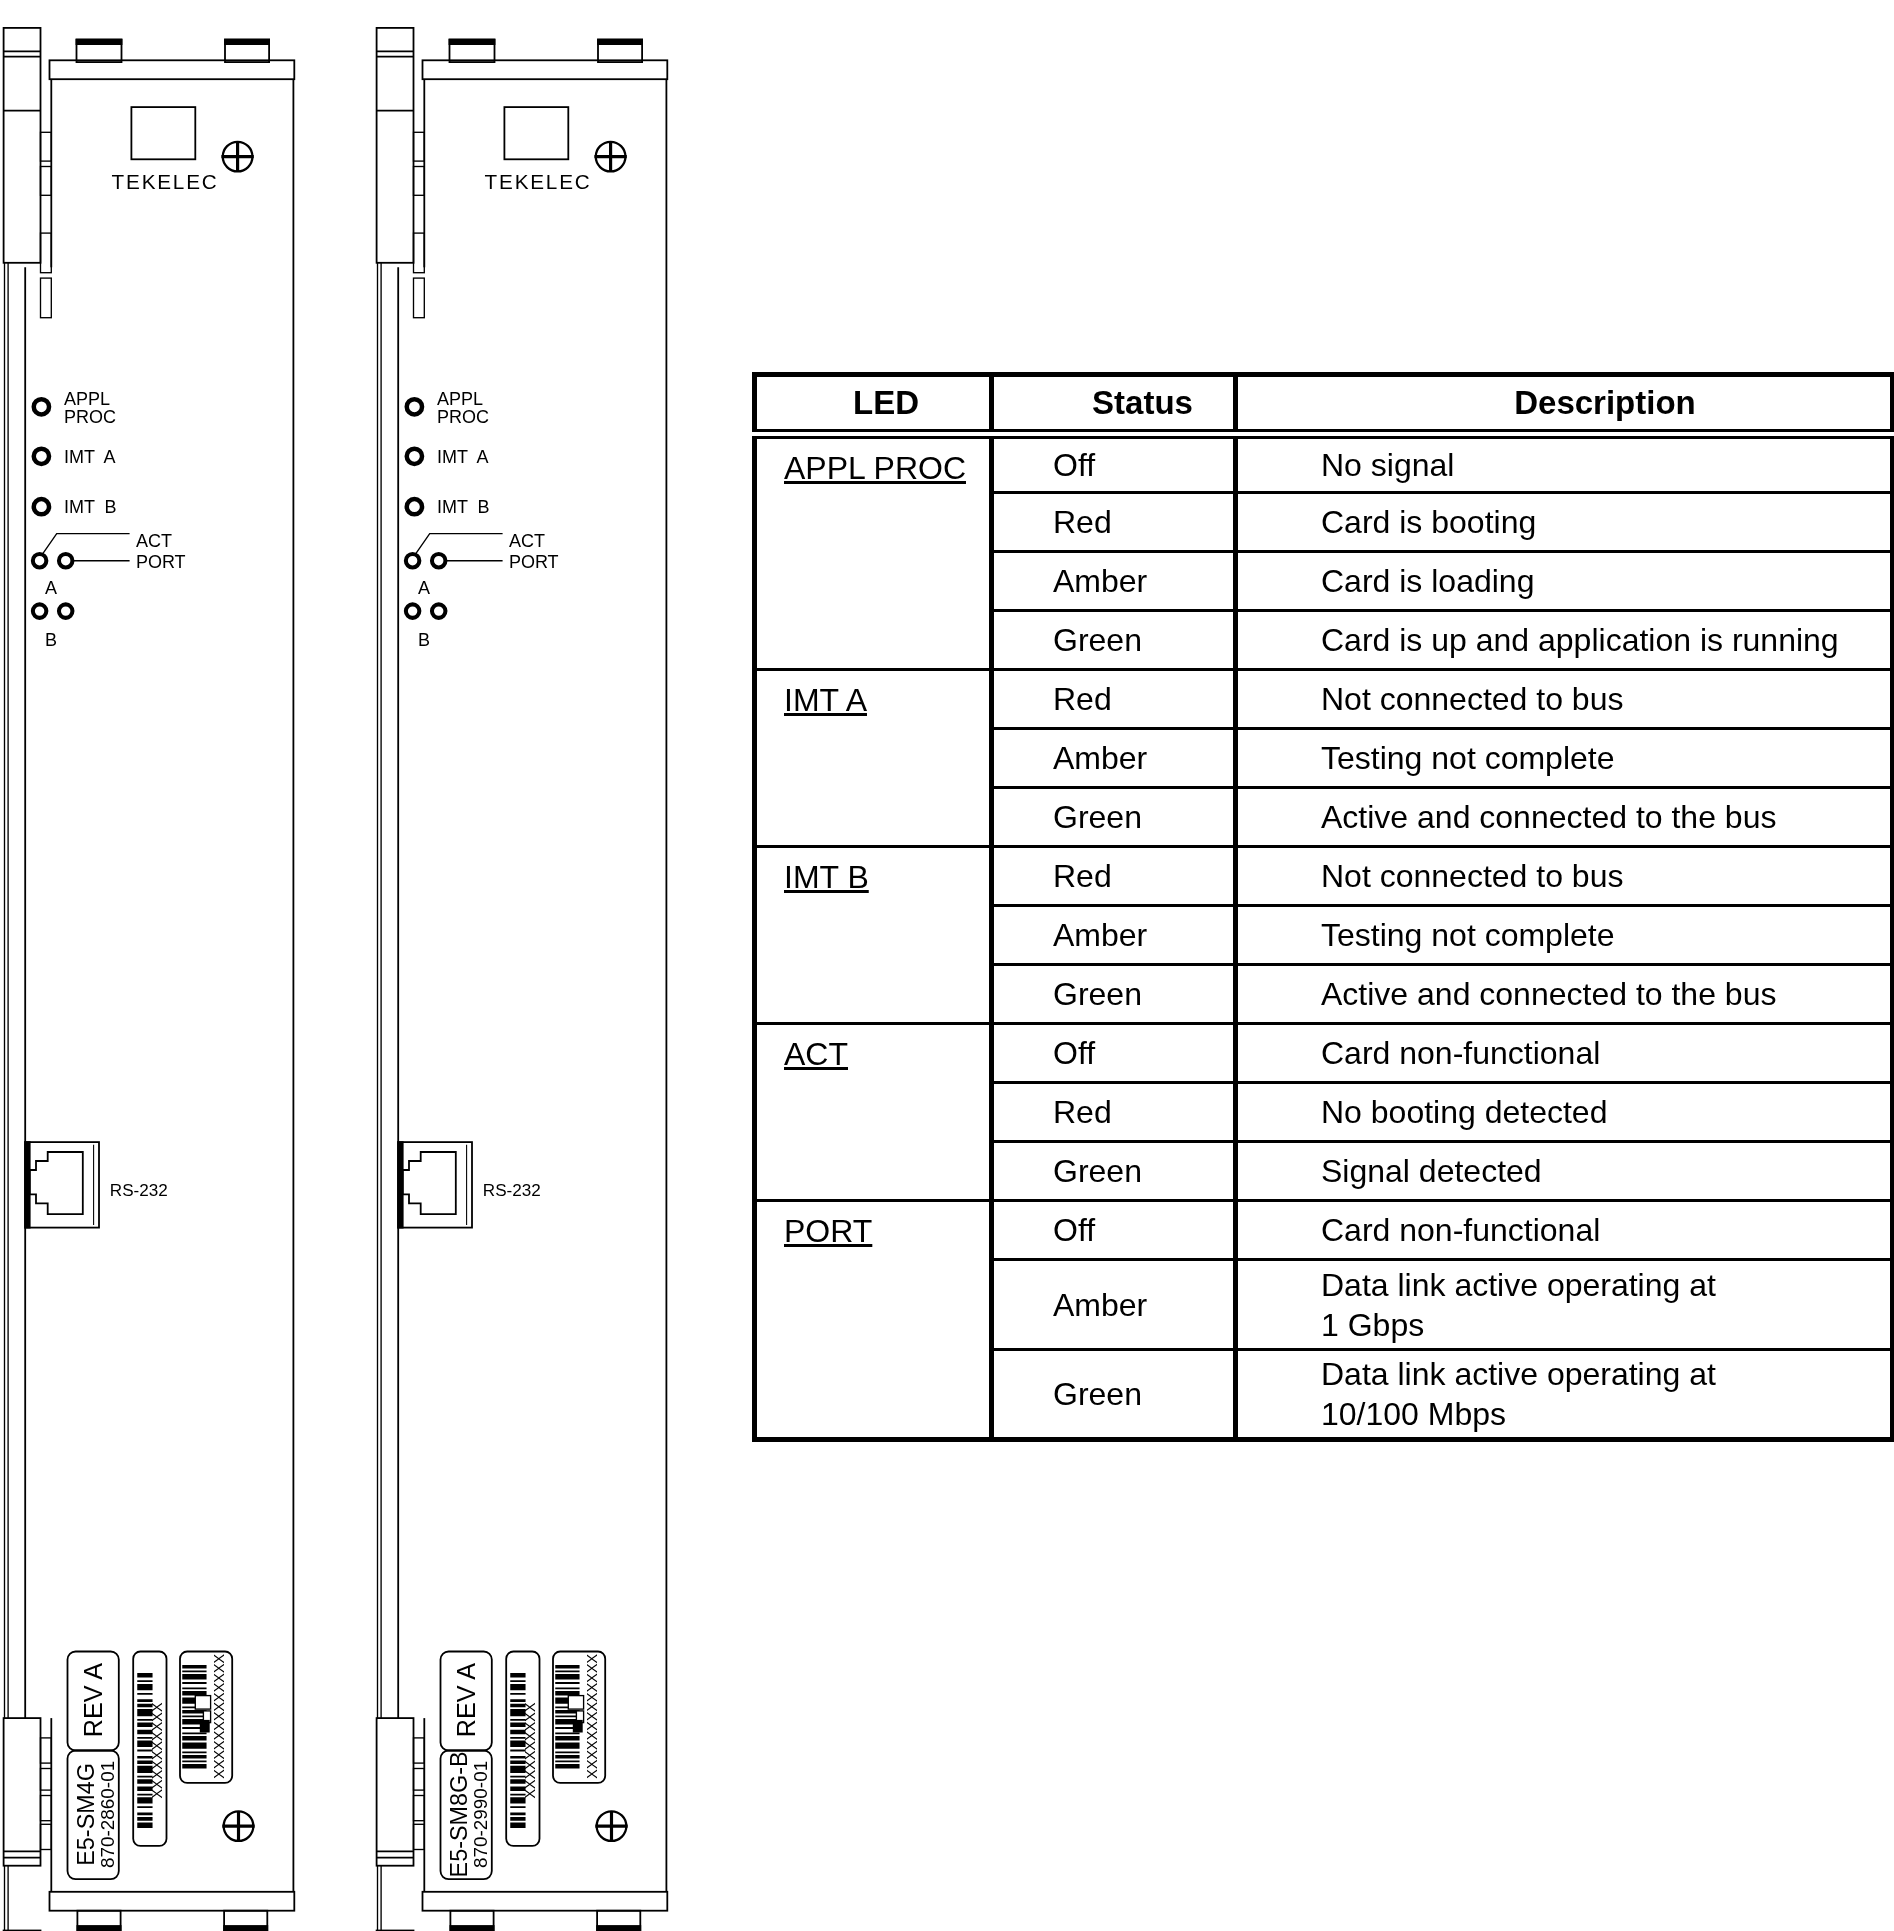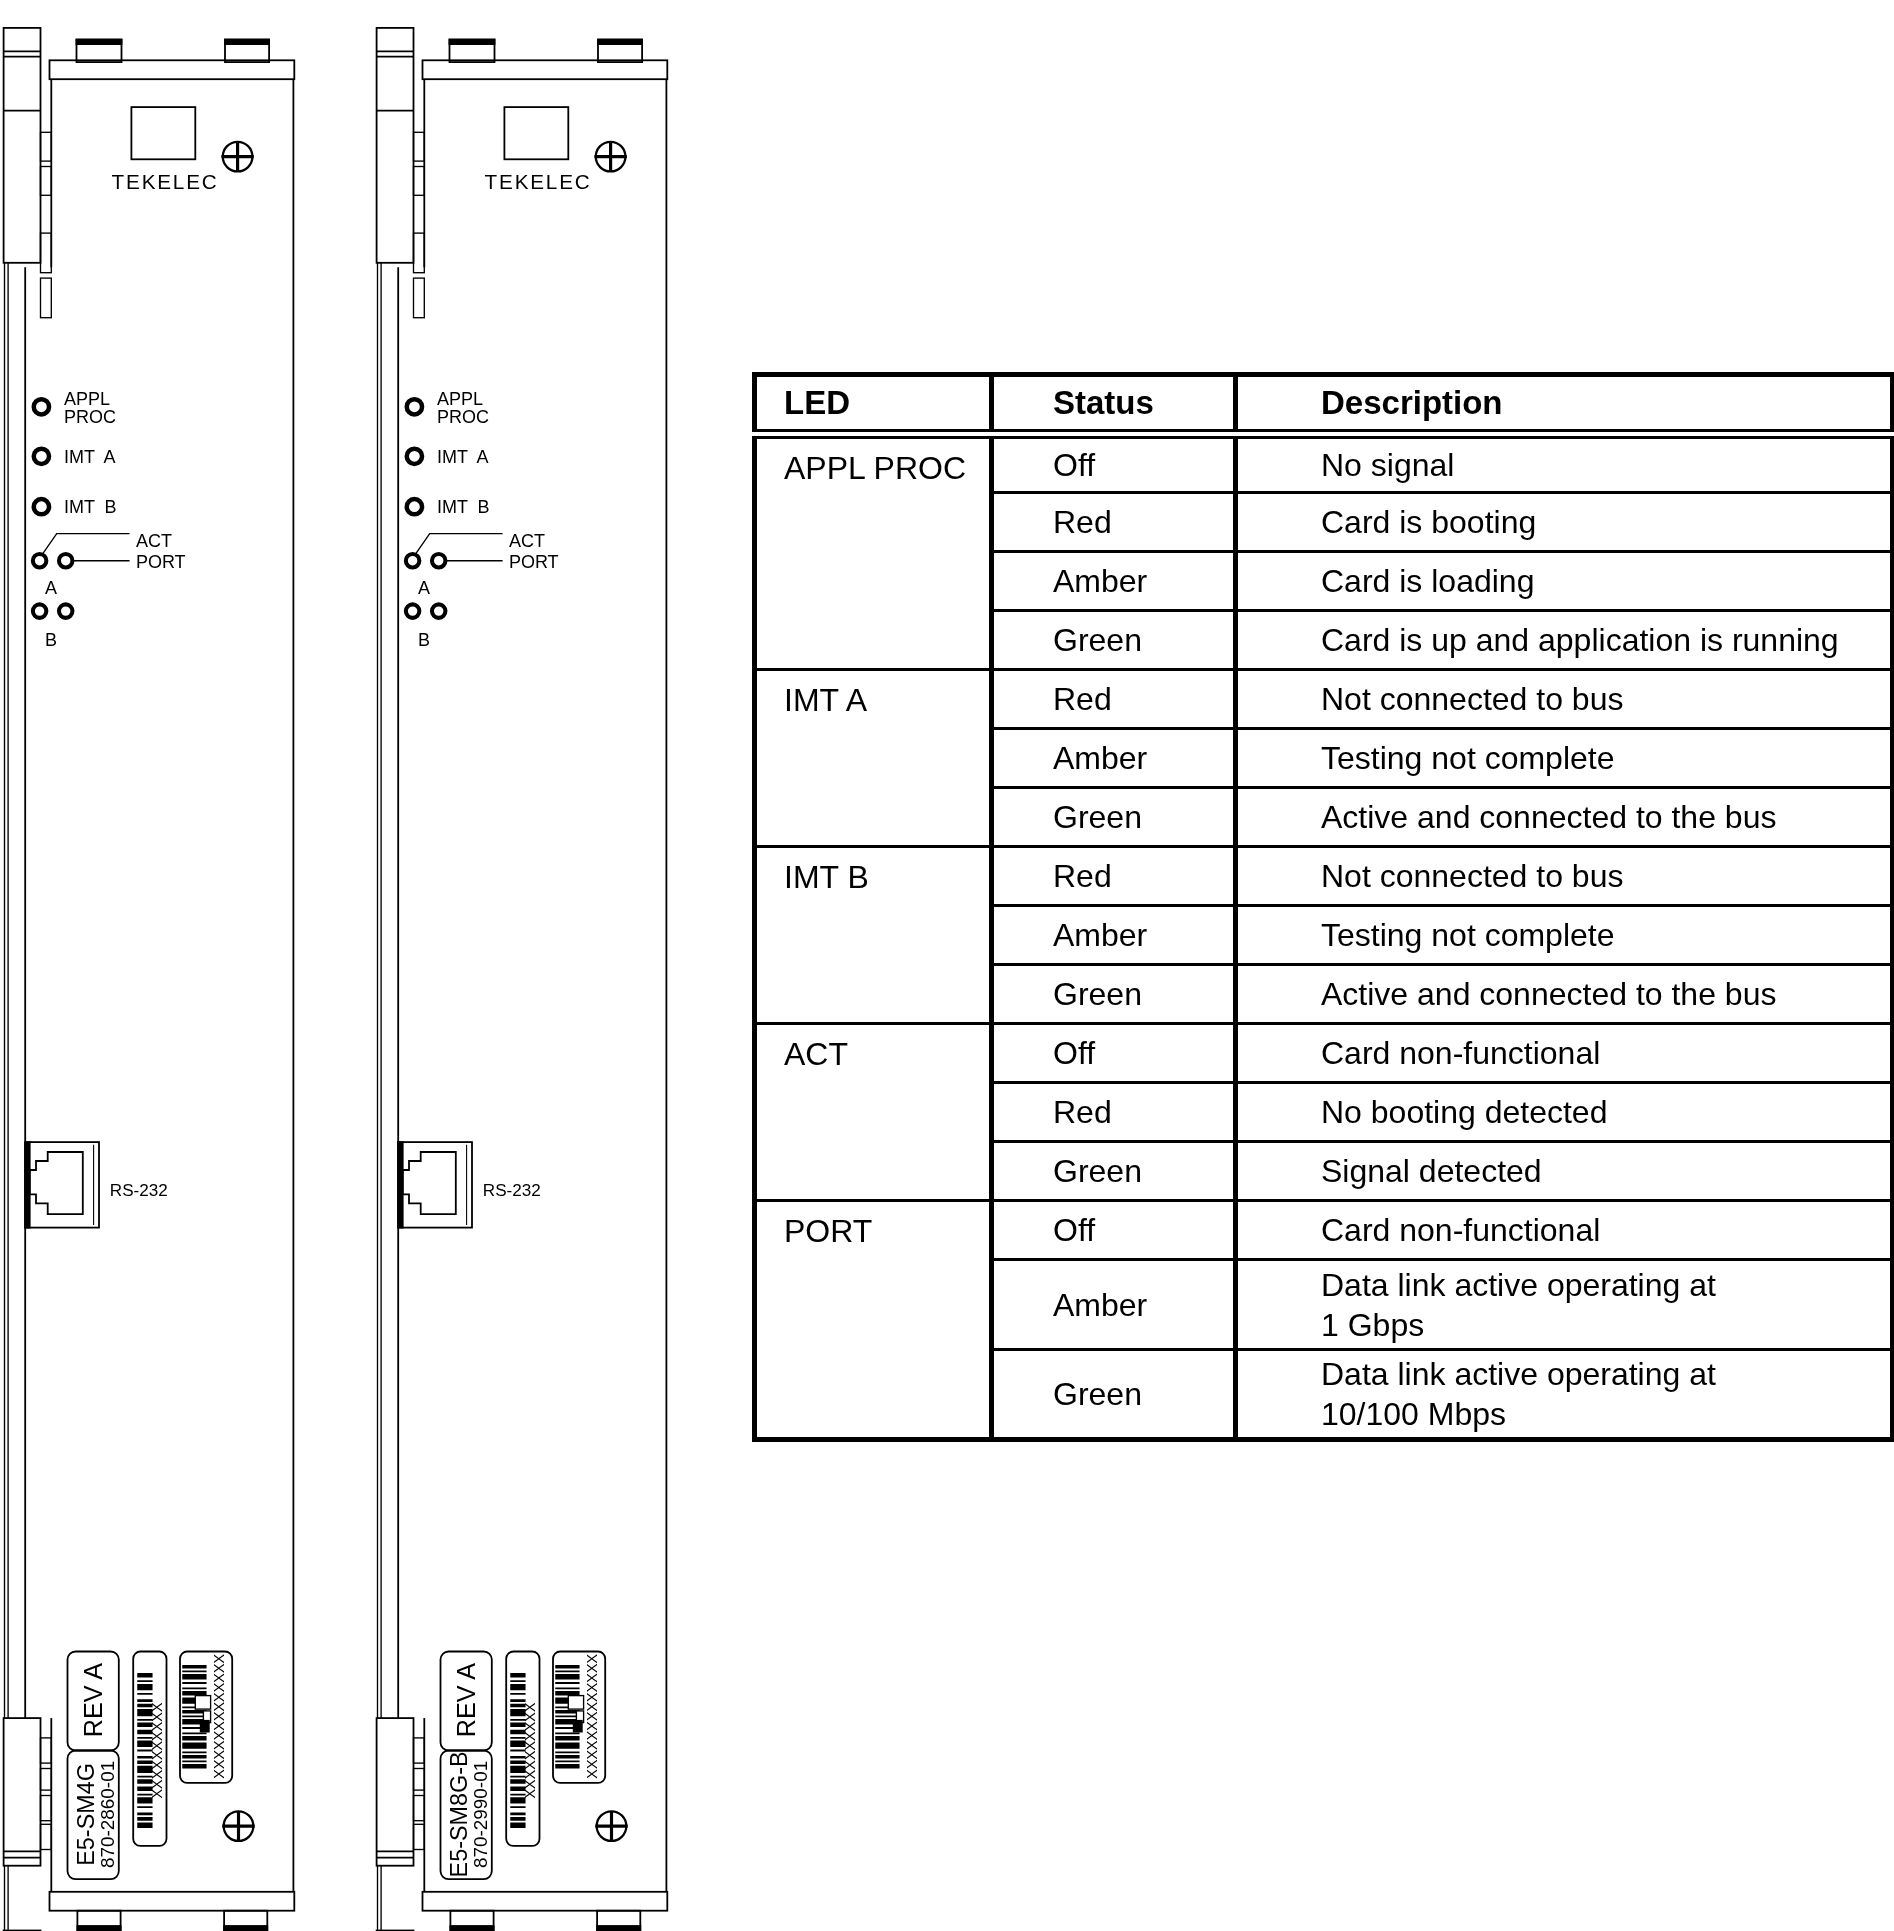--- a/index.html
+++ b/index.html
@@ -23,28 +23,28 @@
   }
   .led-table col.c1 { width:237px; }
   .led-table col.c2 { width:244px; }
   .led-table col.c3 { width:657px; }
   .led-table th, .led-table td {
     border:3.6px solid #000; color:#000;
     font-size:32px; line-height:1.25; font-weight:normal;
   }
   .led-table th {
     border-bottom:10.8px double #000; font-weight:bold; font-size:33px;
-    text-align:left; height:41px; vertical-align:middle;
+    text-align:center; height:41px; vertical-align:middle;
   }
   .led-table th.h1 { padding-left:27px; }
   .led-table th.h2 { padding-left:59px; border-left-width:5.4px; }
   .led-table th.h3 { padding-left:83px; border-left-width:5.4px; }
   .led-table tr { height:59px; }
   .led-table tr.tall { height:90px; }
-  .led-table td.c1 { vertical-align:top; padding:9px 0 17px 27px; }
+  .led-table td.c1 { vertical-align:top; padding:9px 0 17px 27px;text-decoration:underline; }
   .led-table td.c2 { vertical-align:middle; padding-left:59px; border-left-width:5.4px; }
   .led-table td.c3 { vertical-align:middle; padding-left:83px; border-left-width:5.4px; white-space:pre-line; }
 </style>
 </head>
 <body>
 
 <div class="stage">
 
   <svg class="card" style="left:0px" width="306" height="1932" viewBox="0 0 340 2146">
     <defs>

